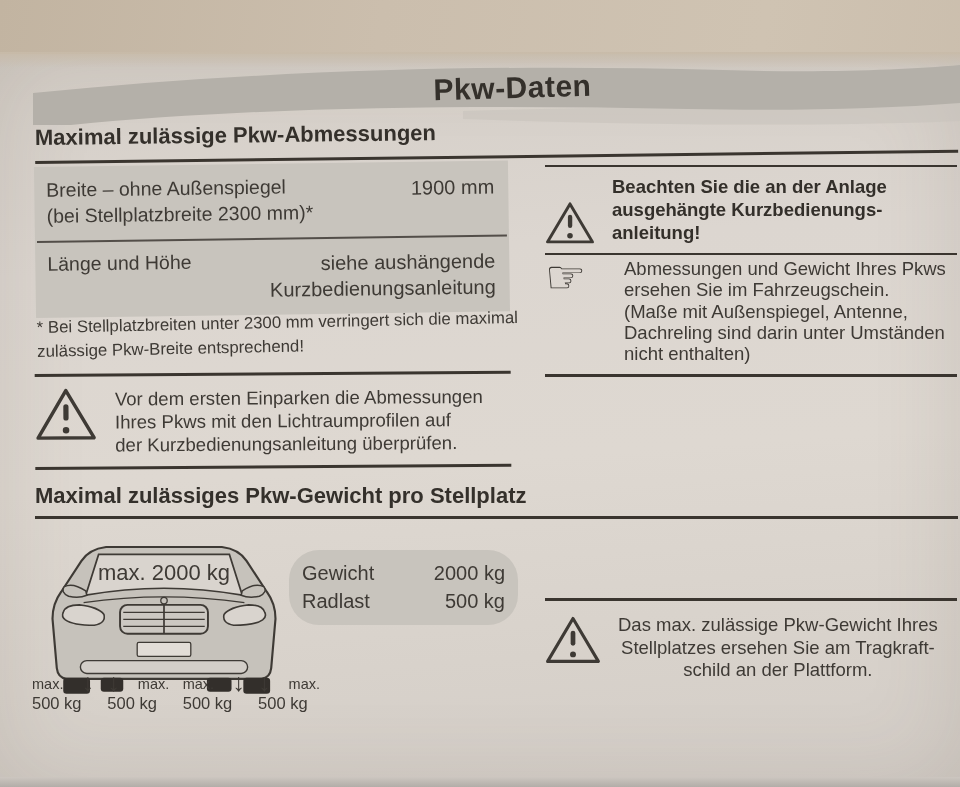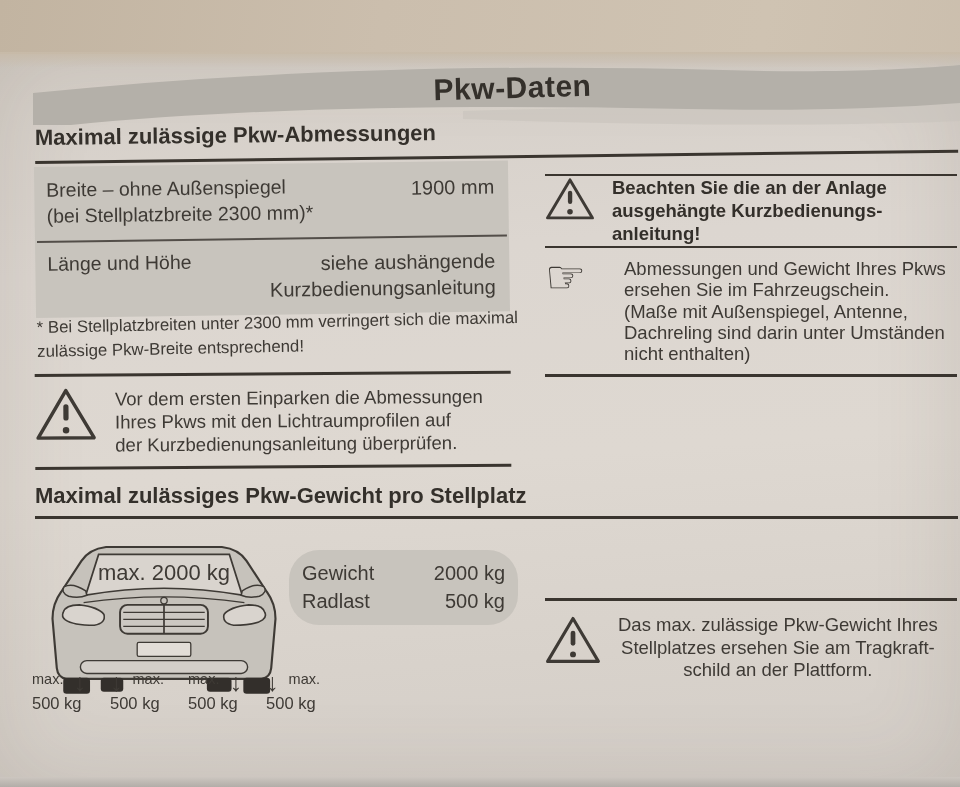--- a/index.html
+++ b/index.html
@@ -59,36 +59,36 @@
   }
   .warnleft{
     left:35px;top:320px;width:476px;gap:18px;
     border-top:3px solid #3a352f;border-bottom:3px solid #3a352f;
     padding:9px 0;transform:rotate(-.4deg);transform-origin:left center;
   }
   .warnleft .wtext{font-size:18.6px;line-height:1.25;padding-top:2px;}
   .tri{flex:0 0 auto;}
   .rbox{position:absolute;left:545px;width:412px;display:flex;align-items:flex-start;color:#3e3a35;}
   .rbox .wtext{font-size:18.5px;line-height:1.22;}
-  .rbox1{top:120px;gap:17px;border-top:2.5px solid #3a352f;border-bottom:2.5px solid #3a352f;padding:0 0;}
+  .rbox1{top:111px;gap:17px;border-top:2.5px solid #3a352f;border-bottom:2.5px solid #3a352f;padding:8px 0;align-items:flex-end;}
   .rbox1 .wtext{font-weight:bold;color:#332f2a;line-height:1.24;padding-top:1px;}
   .rbox2{top:199px;gap:15px;border-bottom:3px solid #3a352f;padding:5px 0 10px;}
   .rbox2 .wtext{line-height:1.15;}
   .hand{font-size:46px;line-height:.85;color:#3e3a35;flex:0 0 64px;}
   .rbox3{top:323px;gap:17px;border-top:3px solid #3a352f;padding:11px 0 0;}
   .rbox4{top:458px;gap:17px;padding:6px 0;}
   .rbox5{top:552px;gap:17px;padding:8px 0 0;text-align:center;}
   .rsep{position:absolute;left:545px;top:544px;width:412px;border-top:3.5px solid #3a352f;}
   .car-svg{position:absolute;left:30px;top:466px;width:268px;height:174px;}
   .wheelrow{
     position:absolute;left:32px;top:618px;width:288px;
     display:flex;justify-content:space-between;color:#3e3a35;
   }
   .wload{display:flex;flex-direction:column;}
-  .wl-top{display:flex;align-items:flex-start;gap:10px;}
+  .wl-top{display:flex;align-items:flex-end;gap:18px;}
   .wl-max{font-size:14.5px;line-height:1.1;}
   .wl-arrow{font-size:25px;font-weight:bold;line-height:.85;}
   .wl-kg{font-size:16.5px;margin-top:1px;}
   .weighttable{
     position:absolute;left:289px;top:496px;width:229px;
     background:#c8c4bd;color:#3e3a35;padding:10px 13px;box-sizing:border-box;border-radius:30px;
   }
   .wtrow{display:flex;justify-content:space-between;font-size:20px;line-height:1.38;}
   .bottomstrip{
     position:absolute;left:0;right:0;bottom:0;height:10px;

